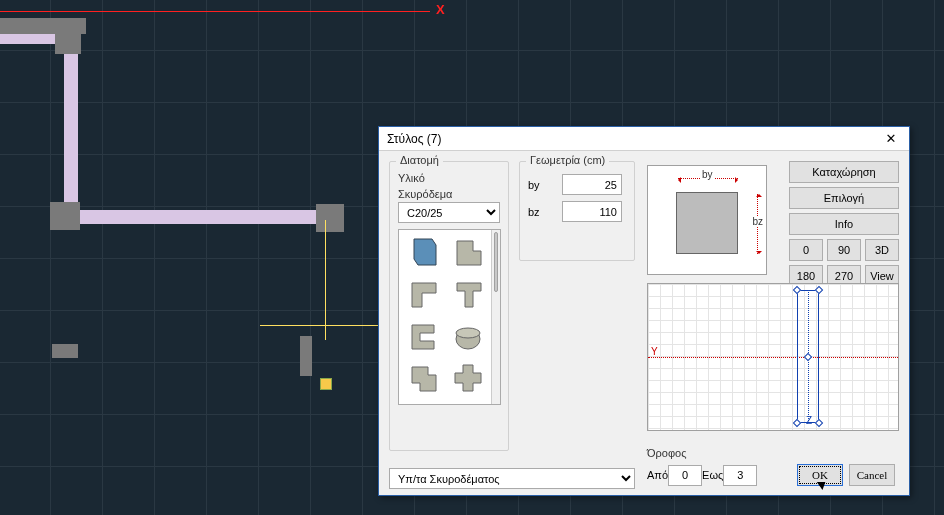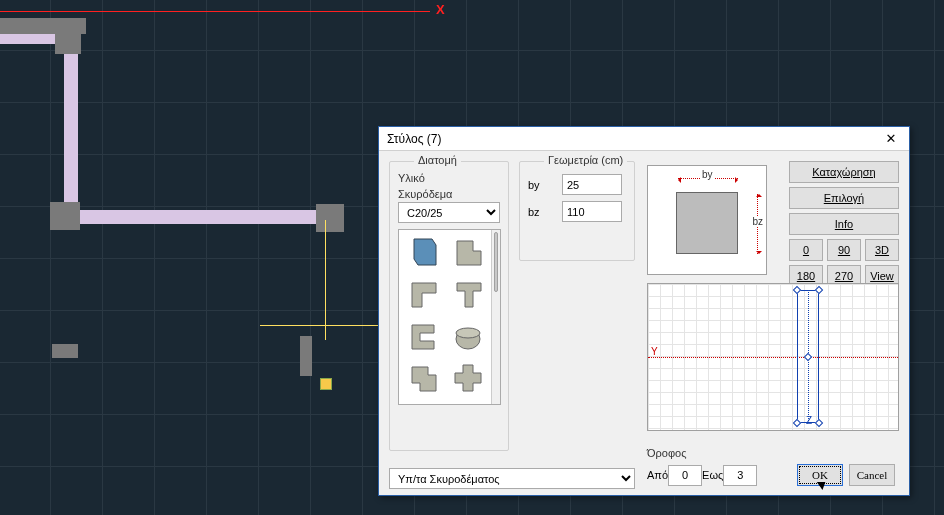--- a/index.html
+++ b/index.html
@@ -32,21 +32,21 @@
     background:#f0f0f0; border:1px solid #2a5fa6; box-shadow:2px 2px 6px rgba(0,0,0,.4);
   }
   .dialog-title {
     height:24px; line-height:24px; padding:0 8px; background:#fff; border-bottom:1px solid #d0d0d0;
     display:flex; justify-content:space-between; align-items:center; font-size:12px;
   }
   .close-x { width:20px; text-align:center; cursor:pointer; font-size:13px; }
   .dialog-body { position:relative; padding:8px 10px 10px 10px; height:calc(100% - 24px); }
 
   .group { border:1px solid #d0d0d0; border-radius:2px; padding:6px 8px 8px; position:absolute; background:#f0f0f0; }
-  .group > legend, .group-title { position:absolute; top:-8px; left:24px; background:#f0f0f0; padding:0 4px; font-size:11px; color:#333; }
+  .group > legend, .group-title { position:absolute; top:-8px; left:6px; background:#f0f0f0; padding:0 4px; font-size:11px; color:#333; }
 
   
   .grp-section { left:10px; top:10px; width:120px; height:290px; }
   .lbl { font-size:11px; color:#333; display:block; margin:4px 0 2px; }
   .input, select, input[type=text] {
     width:100%; height:21px; border:1px solid #aaa; background:#fff; font-size:11px; padding:1px 4px;
   }
   .shape-palette {
     margin-top:6px; width:103px; height:176px; border:1px solid #aaa; background:#fff;
     overflow:hidden; position:relative; display:flex;
@@ -56,21 +56,21 @@
   .shape svg { width:34px; height:34px; }
   .palette-scroll { width:16px; background:#f0f0f0; border-left:1px solid #ccc; position:relative; }
   .palette-thumb { position:absolute; top:2px; left:2px; right:2px; height:60px; background:#c8c8c8; border:1px solid #a0a0a0; border-radius:2px; }
 
   .subtype-select { position:absolute; left:10px; bottom:6px; width:246px; }
 
   
   .grp-geom { left:140px; top:10px; width:116px; height:100px; }
   .field-row { display:flex; align-items:center; gap:8px; margin:6px 0; }
   .field-row label { width:26px; font-size:11px; }
-  .field-row input { width:60px; text-align:left; }
+  .field-row input { width:60px; text-align:right; }
 
   .grp-angle { left:140px; top:232px; width:116px; height:68px; border:none; }
   .grp-angle .field-row input { width:52px; }
   .chk-row { display:flex; align-items:center; gap:4px; font-size:11px; margin-top:6px; }
   .chk-row input { width:13px; height:13px; }
 
   
   .preview-3d {
     position:absolute; left:268px; top:14px; width:120px; height:110px;
     border:1px solid #a0a0a0; background:#fff;
@@ -82,21 +82,21 @@
   .dim-by::before { left:-3px; border-right-color:#c00; }
   .dim-by::after { right:-3px; border-left-color:#c00; }
   .dim-by-label { position:absolute; left:52px; top:3px; font-size:10px; color:#333; background:#fff; padding:0 2px; }
   .dim-bz { right:8px; top:28px; height:60px; border-left:1px dotted #c00; }
   .dim-bz::before, .dim-bz::after { content:""; position:absolute; left:-2px; width:0; height:0; border:3px solid transparent; }
   .dim-bz::before { top:-3px; border-bottom-color:#c00; }
   .dim-bz::after { bottom:-3px; border-top-color:#c00; }
   .dim-bz-label { position:absolute; right:2px; top:50px; font-size:10px; color:#333; background:#fff; padding:0 1px; }
 
   
-  .btn-col { position:absolute; right:10px; top:10px; width:110px; display:flex; flex-direction:column; gap:4px;text-decoration:underline; }
+  .btn-col { position:absolute; right:10px; top:10px; width:110px; display:flex; flex-direction:column; gap:4px; }
   .btn, button {
     height:22px; border:1px solid #adadad; background:#e1e1e1; font-size:11px; cursor:pointer;
     display:flex; align-items:center; justify-content:center; padding:0 6px;
   }
   .btn-row { display:flex; gap:4px; }
   .btn-row .btn { flex:1; min-width:0; }
 
   
   .preview-plan {
     position:absolute; left:268px; top:132px; width:252px; height:148px;

